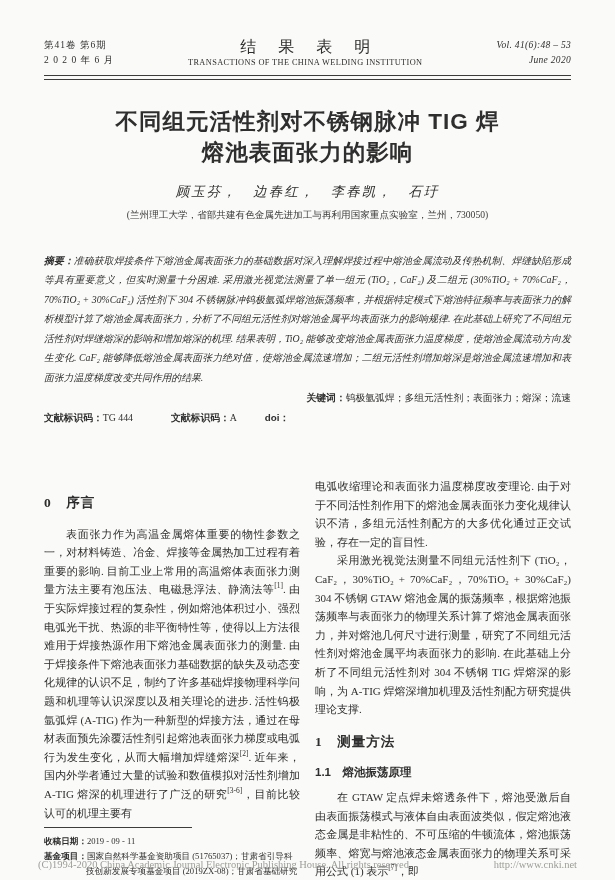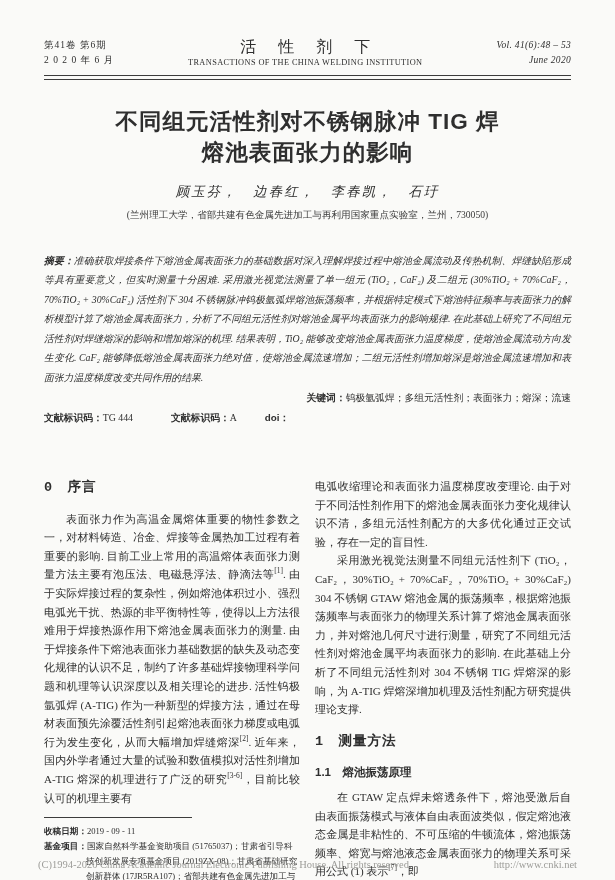--- a/index.html
+++ b/index.html
@@ -31,22 +31,22 @@
   .abstract { margin-top:29px; font-size:9.8px; line-height:19.5px; text-align:justify;font-style:italic; }
   .lbl { font-weight:bold; font-family:"Liberation Sans","DejaVu Sans",sans-serif; }
   .kwline { font-size:9.8px; line-height:19.5px; margin-top:1px;text-align:right; }
   .metaline { font-size:9.8px; line-height:19.5px; display:flex; }
   .metaline .gap1 { width:38px; } .metaline .gap2 { width:28px; }
 
   
   .columns { margin-top:50px; display:flex; gap:15px; height:422px; }
   .col { width:256px; font-size:11px; line-height:18.6px; text-align:justify; }
   .col-left { display:flex; flex-direction:column; }
-  h2.sec { font-family:Liberation Mono, monospace; font-size:13.5px;
-    letter-spacing:1px; margin:2px 0 12px 0; font-weight:bold; }
+  h2.sec { font-family:Liberation Serif, serif; font-size:13.5px;
+    letter-spacing:1px; margin:17px 0 12px 0; font-weight:bold; }
   h3.subsec { font-family:"Liberation Sans","DejaVu Sans",sans-serif; font-size:11.5px;
     margin:10px 0 6px 0; font-weight:bold; }
   .para { text-indent:2em; }
   .para.cont { text-indent:0; }
   sup.ref { font-size:7.5px; line-height:0; }
 
   
   .footnote { margin-top:auto; padding-top:5px; font-size:8.6px; line-height:15px; text-align:left; }
   .fn-rule { width:148px; border-top:1.2px solid #3c3c3c; margin-bottom:6px; }
   .fn-item { padding-left:42px; text-indent:-42px; }
@@ -69,21 +69,21 @@
 
 <div class="page">
   <div class="content">
 
     <div class="jheader">
       <div class="jh-side">
         <div>第41卷 第6期</div>
         <div>2 0 2 0 年 6 月</div>
       </div>
       <div class="jh-center">
-        <div class="jh-cn">活性剂下</div>
+        <div class="jh-cn">结果表明</div>
         <div class="jh-en">TRANSACTIONS OF THE CHINA WELDING INSTITUTION</div>
       </div>
       <div class="jh-side right">
         <div>Vol. 41(6):48 – 53</div>
         <div>June  2020</div>
       </div>
     </div>
     <div class="double-rule"></div>
 
     <div class="a-title">

